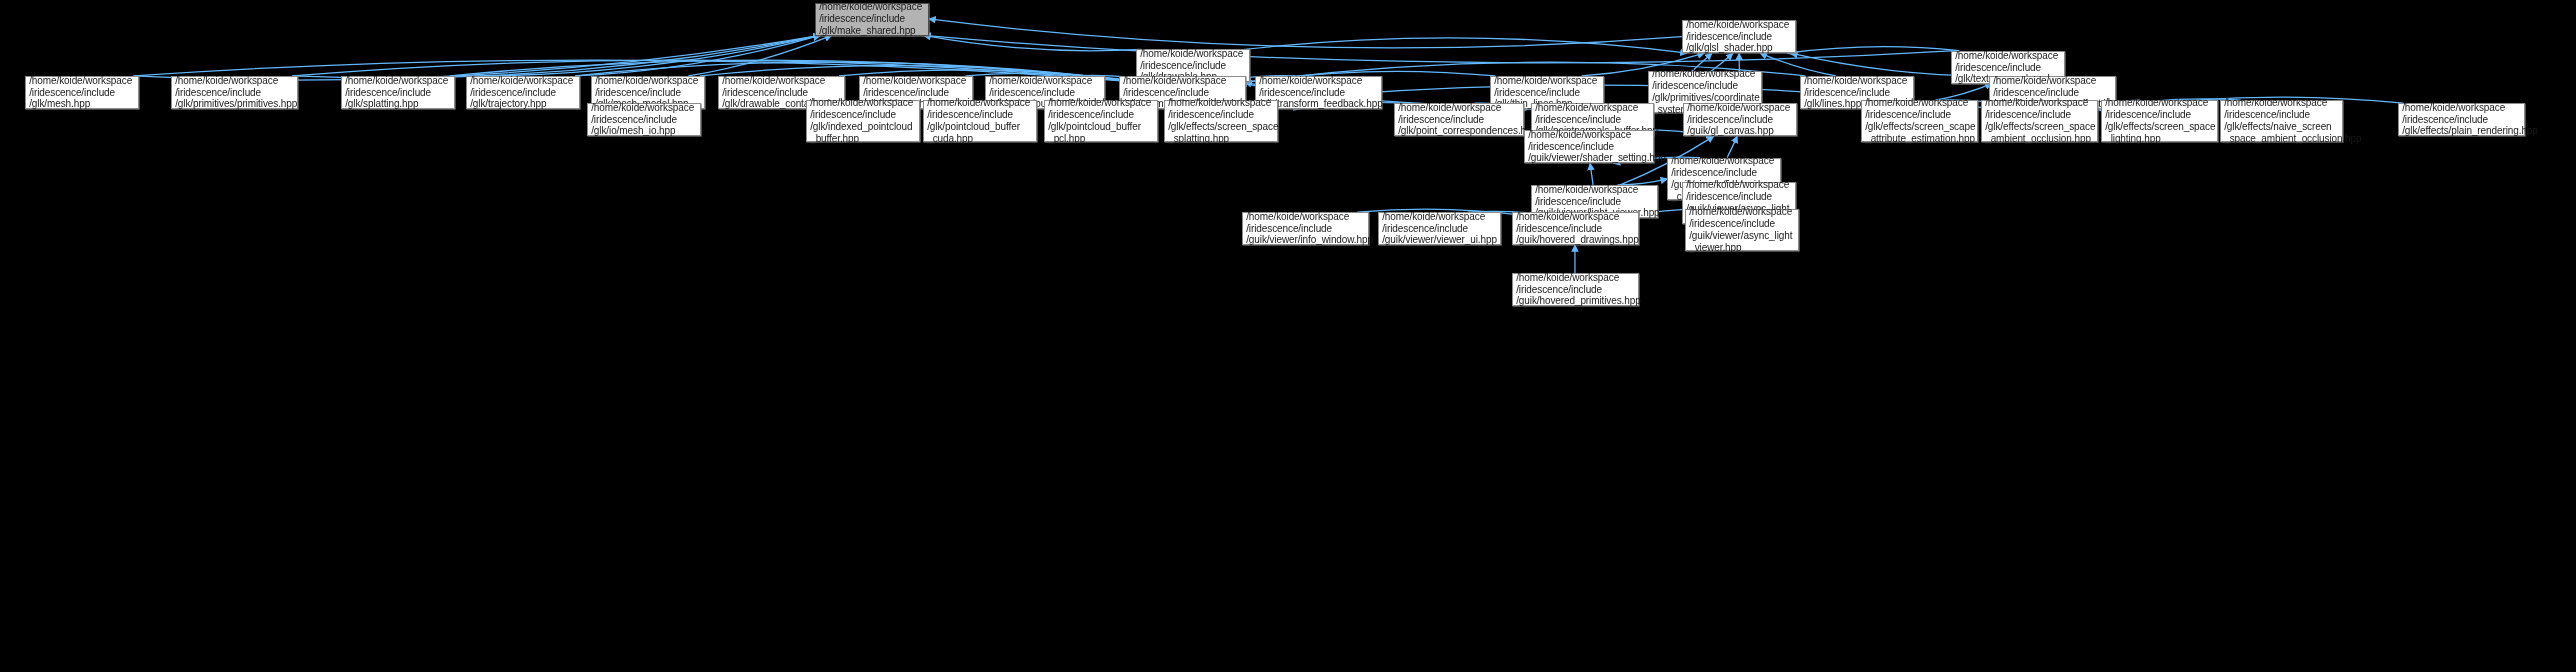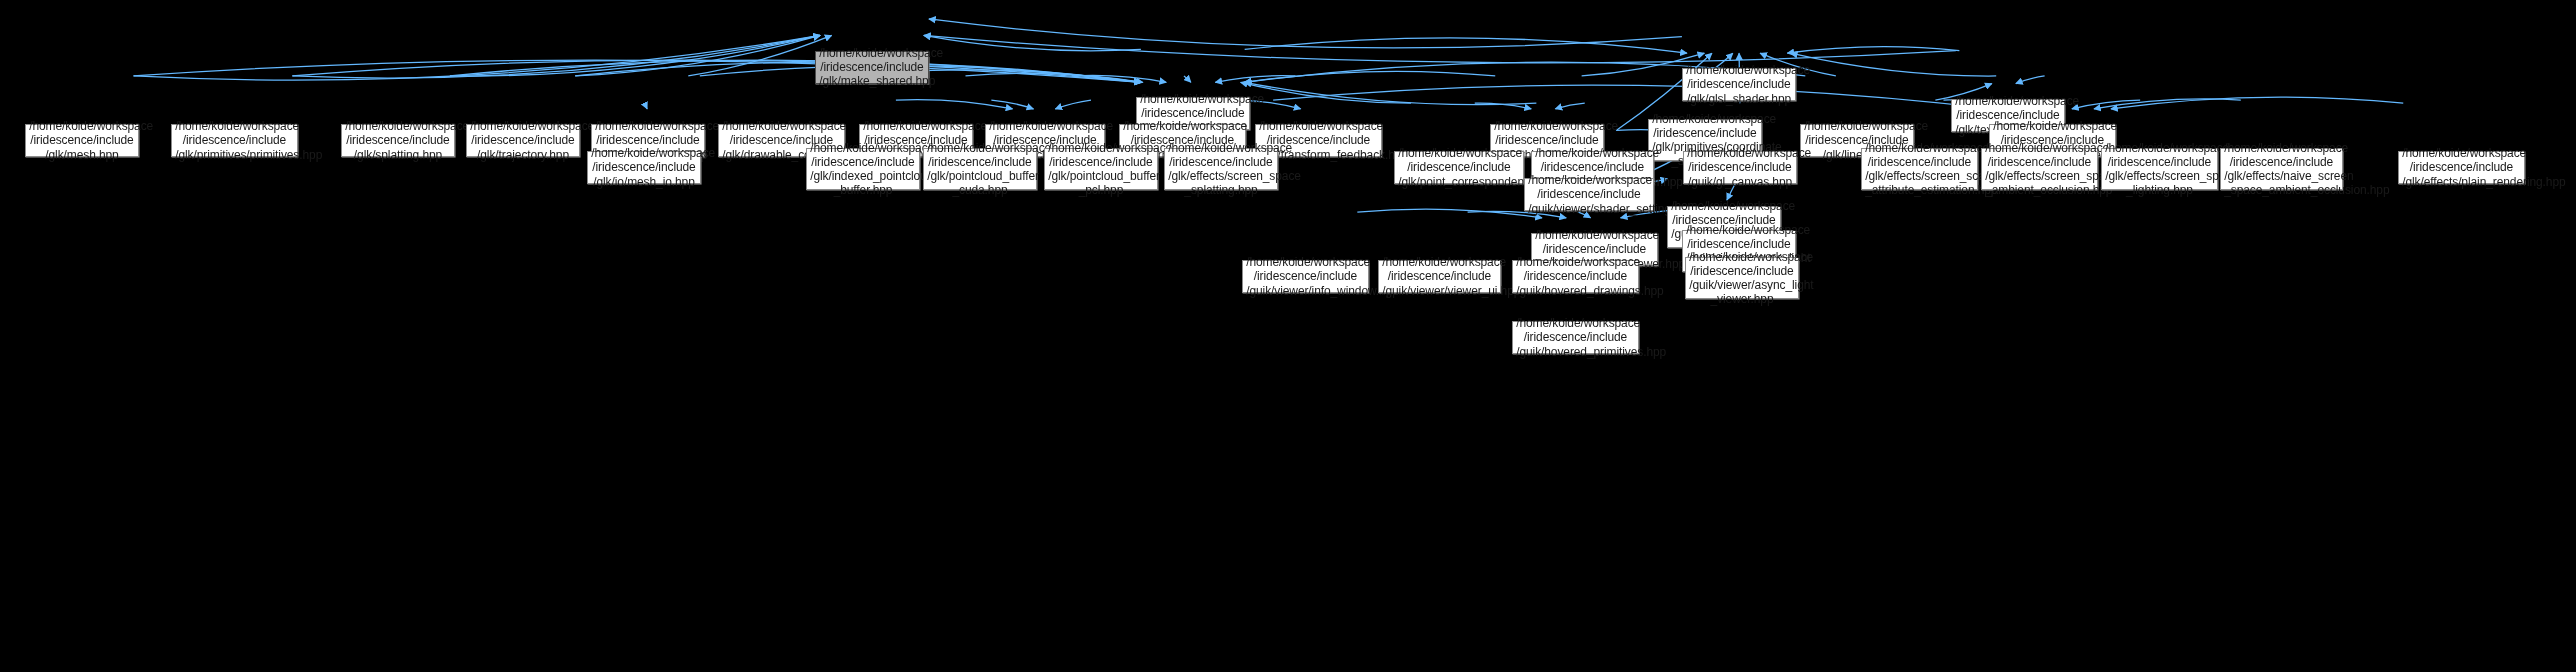--- a/index.html
+++ b/index.html
@@ -23,31 +23,29 @@
     height: 673px;
     pointer-events: none;
   }
   .node {
     position: absolute;
     box-sizing: border-box;
     background: #ffffff;
     border: 0.6px solid #8c8c8c;
     box-shadow: 0.6px 0.6px 0 0 #7f7f7f;
     color: #1a1a1a;
-    font-size: 12px;
+    font-size: 10px;
     line-height: 1.18;
-    text-align: center;
     display: flex;
     align-items: center;
     justify-content: center;
     padding: 1.9px 3.2px;
     white-space: pre;
     letter-spacing: -0.1px;
     z-index: 5;
-    margin-top: 48px;
   }
   .node.root {
     background: #b3b3b3;
     border: 0.6px solid #4d4d4d;
   }
   .node span { display: block; width: 100%; }
 </style>
 </head>
 <body>
 

